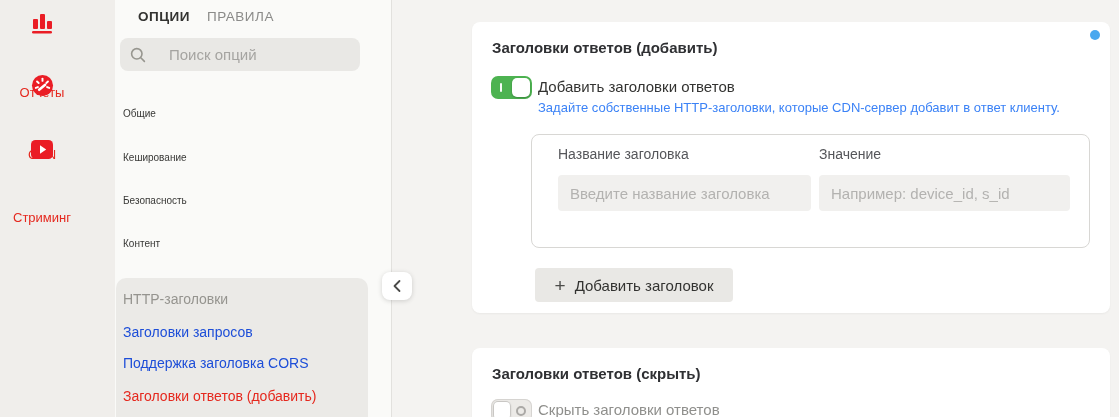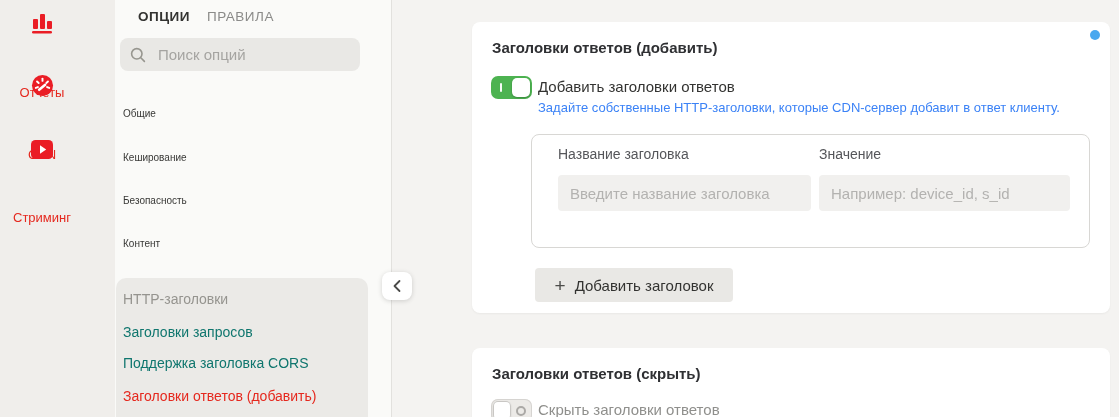--- a/index.html
+++ b/index.html
@@ -12,27 +12,27 @@
   }
   
   .rail { position:absolute; left:0; top:0; width:115px; height:417px; background:#f0eeeb; }
   .rail-item { position:absolute; left:0; width:84px; display:flex; flex-direction:column; align-items:center; gap:4px; cursor:pointer; }
   .rail-item .lbl { font-size:13px; color:#e5281e; white-space:nowrap;margin-top:42px; }
   
   .panel { position:absolute; left:115px; top:0; width:277px; height:417px; background:#fafaf8; border-right:1px solid #e2e1de; }
   .tab { position:absolute; top:9px; font-size:13.5px; letter-spacing:.5px; cursor:pointer; }
   .tab.active { left:23px; color:#333331; font-weight:700; }
   .tab.inactive { left:92px; color:#8b8b89; font-weight:400; }
-  .searchbox { position:absolute; left:5px; top:38px; width:240px; height:33px; background:#e9e8e5; border-radius:8px; display:flex; align-items:center; padding:0 10px; gap:12px; }
+  .searchbox { position:absolute; left:5px; top:38px; width:240px; height:33px; background:#e9e8e5; border-radius:8px; display:flex; align-items:center; padding:0 10px; gap:23px; }
   .searchbox input { flex:1; border:none; outline:none; background:transparent; font-size:15px; color:#383836; font-family:"Liberation Sans",sans-serif; }
   .searchbox input::placeholder { color:#a5a4a1; }
   .menu-item { position:absolute; left:8px; width:250px; height:24px; font-size:10px; color:#383836; cursor:pointer; display:flex; align-items:center; }
   .group-box { position:absolute; left:1px; top:278px; width:252px; height:160px; background:#ebeae7; border-radius:10px; }
   .group-title { position:absolute; left:7px; top:13px; font-size:14px; color:#95948f; }
-  .group-item { position:absolute; left:7px; width:238px; height:20px; font-size:14px; color:#0f766e; cursor:pointer; white-space:nowrap; }
+  .group-item { position:absolute; left:7px; width:238px; height:20px; font-size:14px; color:#1d4ed8; cursor:pointer; white-space:nowrap; }
   .group-item.active { color:#e5281e; }
   
   .collapse-btn { position:absolute; left:382px; top:272px; width:30px; height:28px; background:#fff; border:none; border-radius:8px; box-shadow:0 1px 5px rgba(0,0,0,.16); cursor:pointer; display:flex; align-items:center; justify-content:center; z-index:5; }
   
   .card { position:absolute; left:472px; width:638px; background:#fff; border-radius:8px; box-shadow:0 1px 2px rgba(40,40,40,.05); }
   .card-add { top:22px; height:291px; }
   .card-hide { top:348px; height:120px; }
   .card-title { position:absolute; left:20px; top:17px; font-size:15px; font-weight:700; color:#2f3033; }
   .blue-dot { position:absolute; right:10px; top:8px; width:10px; height:10px; border-radius:50%; background:#49a8ef; }
   

